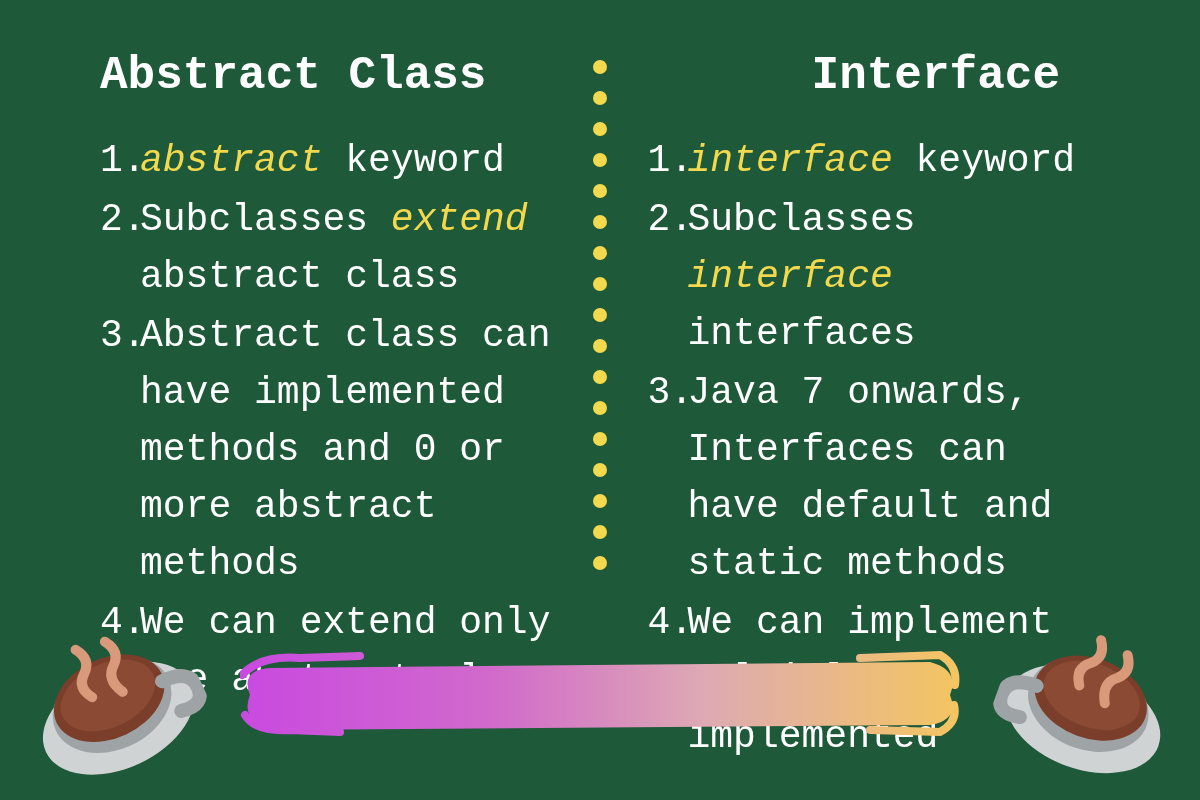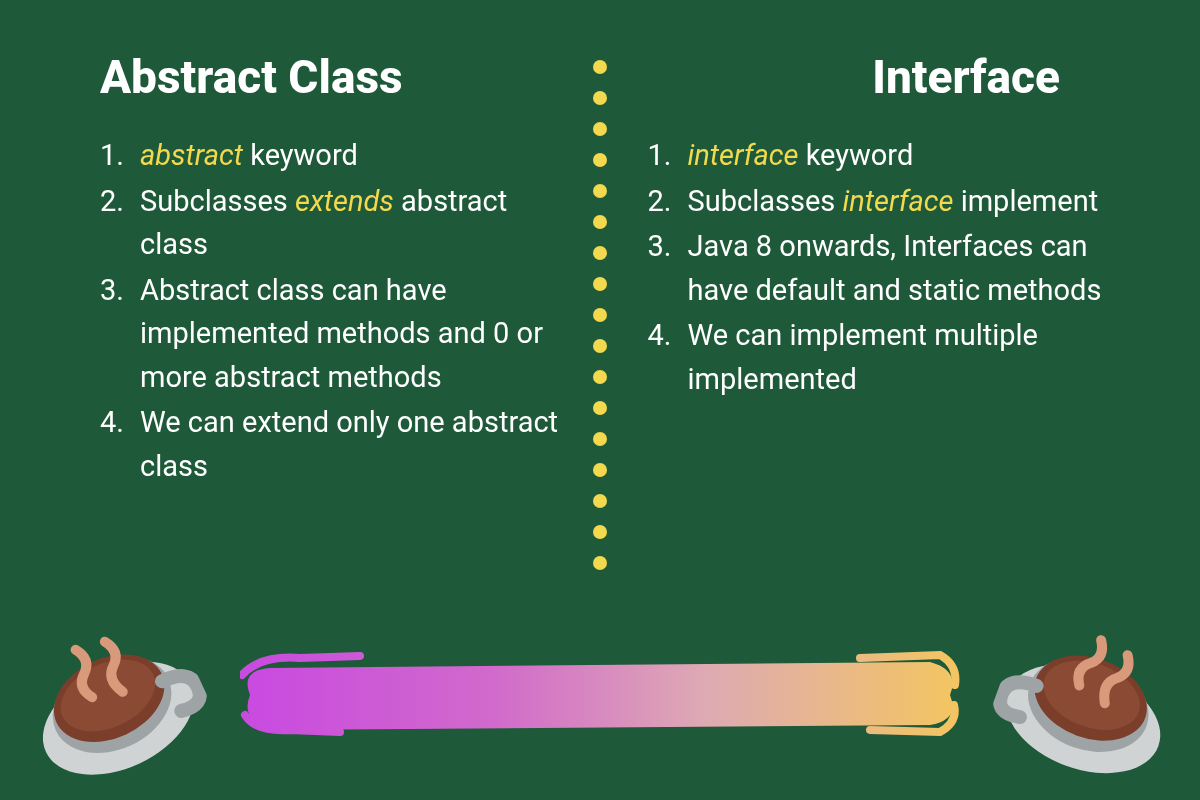--- a/index.html
+++ b/index.html
@@ -9,37 +9,38 @@
     background: #1e5939;
     font-family: -apple-system, BlinkMacSystemFont, "Segoe UI", Roboto, sans-serif;
     position: relative;
     overflow: hidden;
   }
   .container {
     display: flex;
     padding: 50px 80px 0 100px;
     gap: 35px;
     position: relative;
+    font-family: Liberation Mono, monospace;
   }
   .column {
     flex: 1;
     color: #fff;
   }
   .column.left { padding-right: 20px; }
   .column.right { padding-left: 20px; }
   h2 {
     font-size: 46px;
     font-weight: 800;
     margin-bottom: 30px;
   }
   .column.right h2 { text-align: right; padding-right: 60px; }
   ol {
     list-style: none;
     counter-reset: item;
-    font-size: 29px;
+    font-size: 38px;
     line-height: 1.5;
   }
   ol li {
     counter-increment: item;
     padding-left: 40px;
     position: relative;
     margin-bottom: 2px;
   }
   ol li::before {
     content: counter(item) ".";
@@ -82,21 +83,21 @@
   .coffee.right-cup { right: 20px; bottom: 20px; transform: rotate(20deg); }
 </style>
 </head>
 <body>
 
 <div class="container">
   <div class="column left">
     <h2>Abstract Class</h2>
     <ol>
       <li><span></span><span class="kw">abstract</span><span> keyword</span></li>
-      <li><span>Subclasses </span><span class="kw">extends</span><span> abstract class</span></li>
+      <li><span>Subclasses </span><span class="kw">extend</span><span> abstract class</span></li>
       <li><span>Abstract class can have implemented methods and 0 or more abstract methods</span></li>
       <li><span>We can extend only one abstract class</span></li>
     </ol>
   </div>
 
   <div class="divider">
       <div class="dot"></div>
       <div class="dot"></div>
       <div class="dot"></div>
       <div class="dot"></div>
@@ -112,22 +113,22 @@
       <div class="dot"></div>
       <div class="dot"></div>
       <div class="dot"></div>
       <div class="dot"></div>
     </div>
 
   <div class="column right">
     <h2>Interface</h2>
     <ol>
       <li><span></span><span class="kw">interface</span><span> keyword</span></li>
-      <li><span>Subclasses </span><span class="kw">interface</span><span> implement</span></li>
-      <li><span>Java 8 onwards, Interfaces can have default and static methods</span></li>
+      <li><span>Subclasses </span><span class="kw">interface</span><span> interfaces</span></li>
+      <li><span>Java 7 onwards, Interfaces can have default and static methods</span></li>
       <li><span>We can implement multiple implemented</span></li>
     </ol>
   </div>
 </div>
 
 <div class="brush">
   <svg viewBox="0 0 720 90" preserveAspectRatio="none">
     <defs>
       <linearGradient id="bg" x1="0%" y1="0%" x2="100%" y2="0%">
         <stop offset="0%" stop-color="#c94ae0"></stop>

